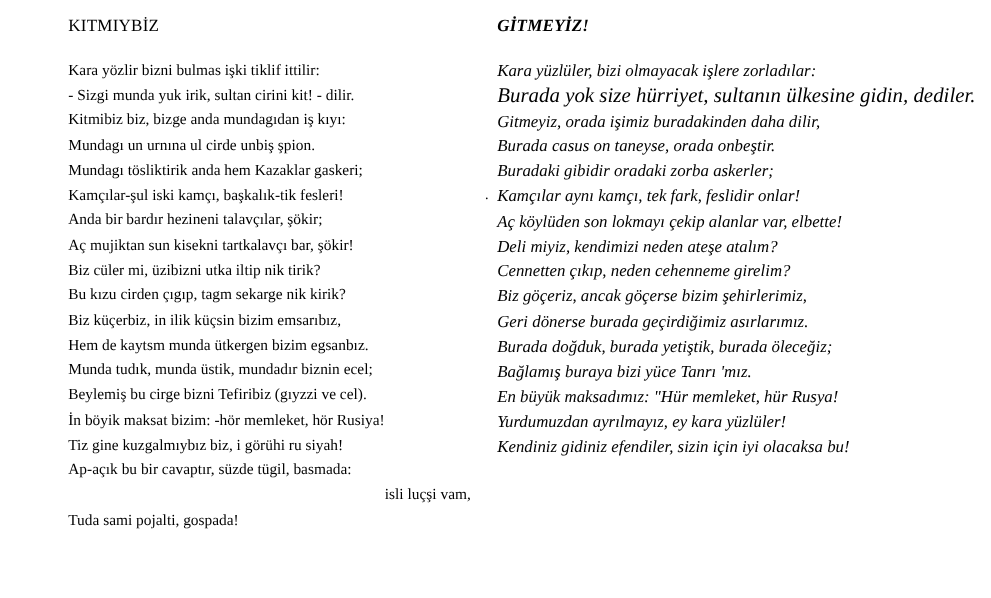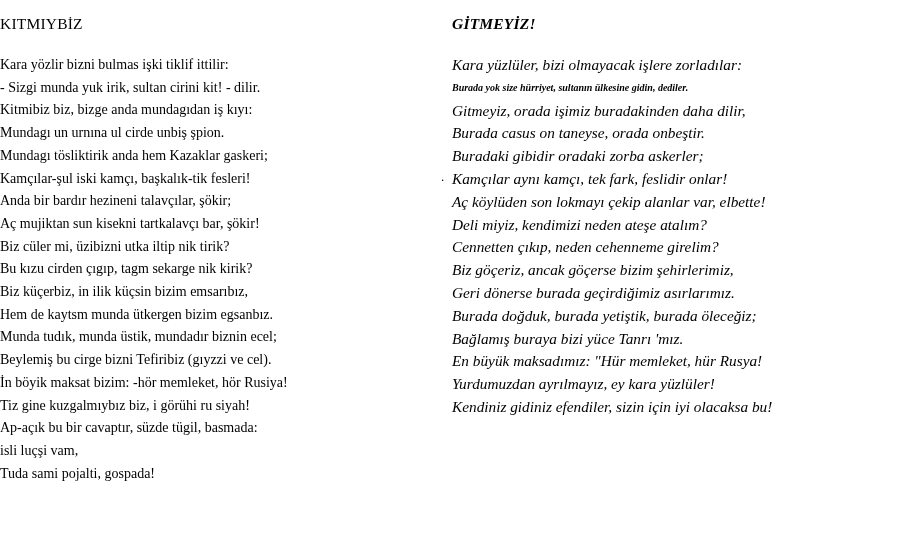--- a/index.html
+++ b/index.html
@@ -26,20 +26,21 @@
     left: 0;
     width: 901px;
     display: flex;
     flex-direction: row;
   }
   .col {
     box-sizing: border-box;
   }
   .col-left {
     width: 430px;
+    padding-left: 62px;
   }
   .col-right {
     width: 471px;
     padding-left: 22px;
   }
   .poem-title {
     font-size: 15.5px;
     line-height: 23px;
     margin: 0 0 19px 0;
     letter-spacing: 0.2px;
@@ -53,25 +54,24 @@
     line-height: 22.7px;
     white-space: pre-wrap;
     margin: 0;
   }
   .col-right .line {
     font-style: italic;
     font-size: 15.3px;
     line-height: 22.8px;
   }
   .line.small {
-    font-size: 10px;
-    font-weight: bold;
+    font-size: 19px;
   }
   .line.indent-right {
-    text-align: left;
+    text-align: right;
     padding-right: 2px;
   }
   .dot-mark {
     position: absolute;
     left: 441px;
     top: 170px;
     font-size: 13px;
     line-height: 13px;
     color: #000;
   }

